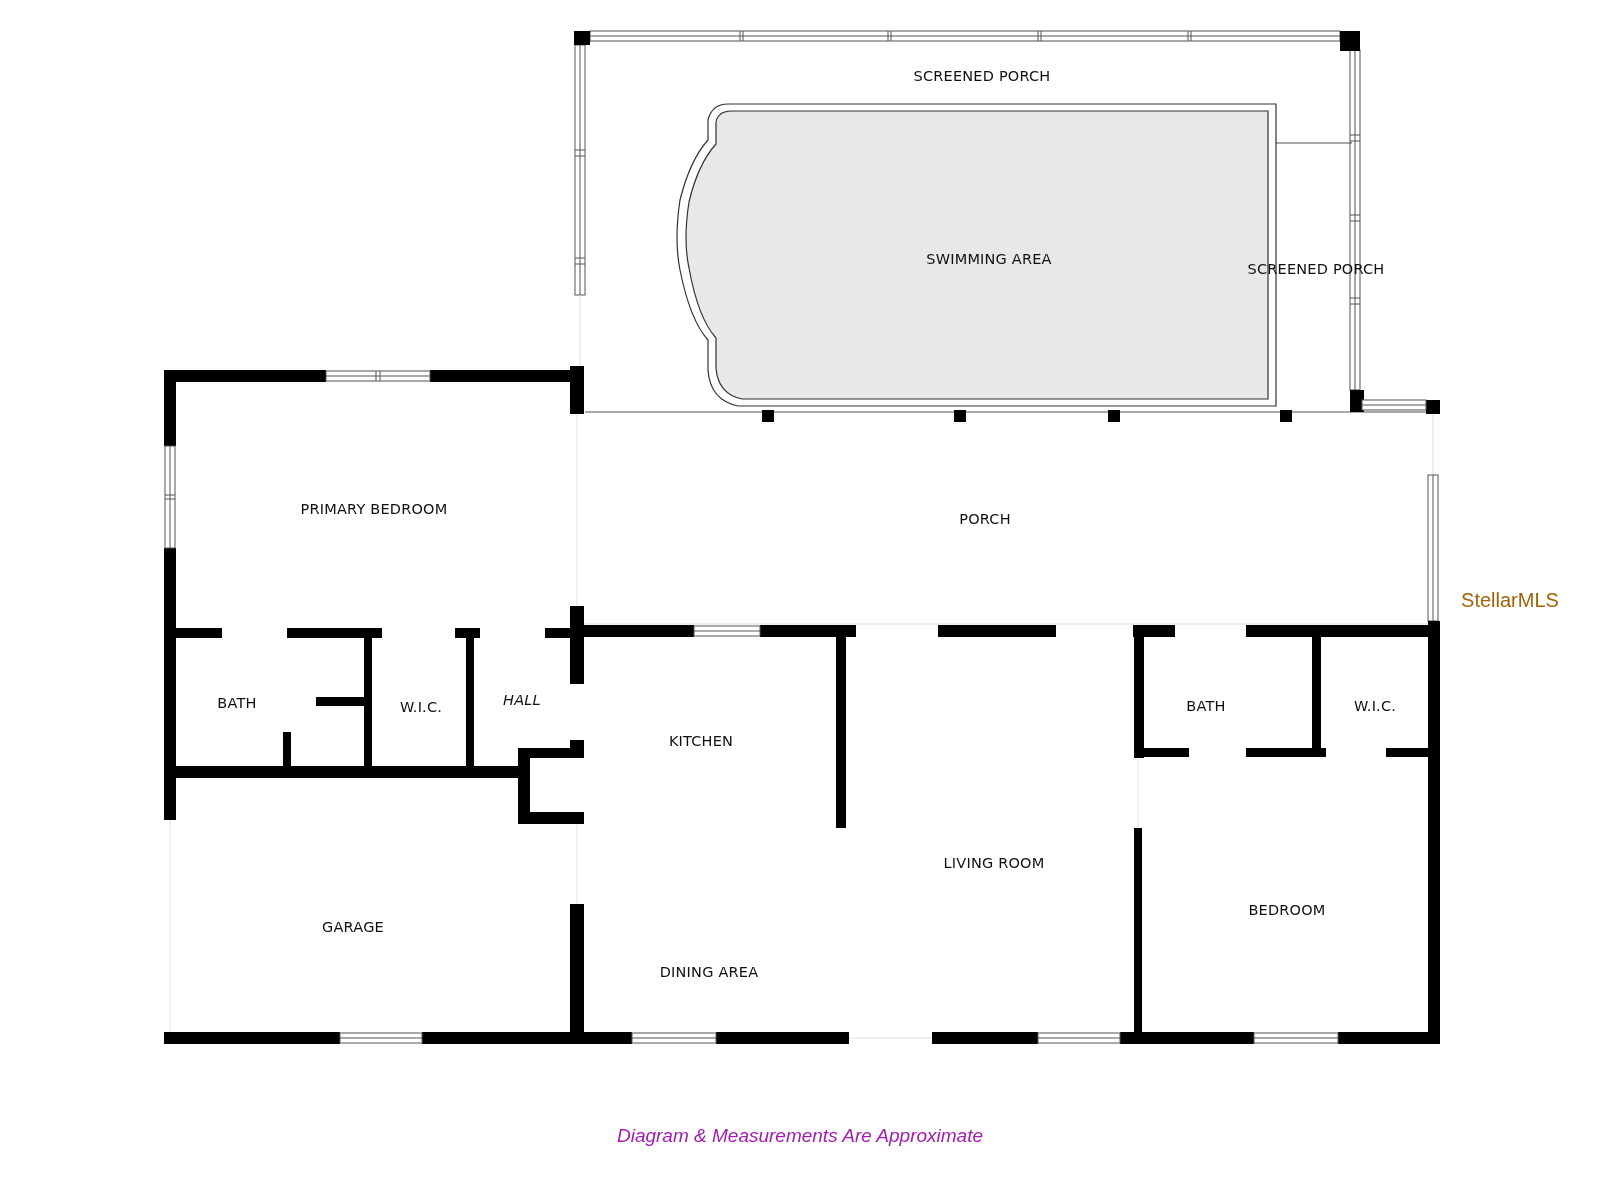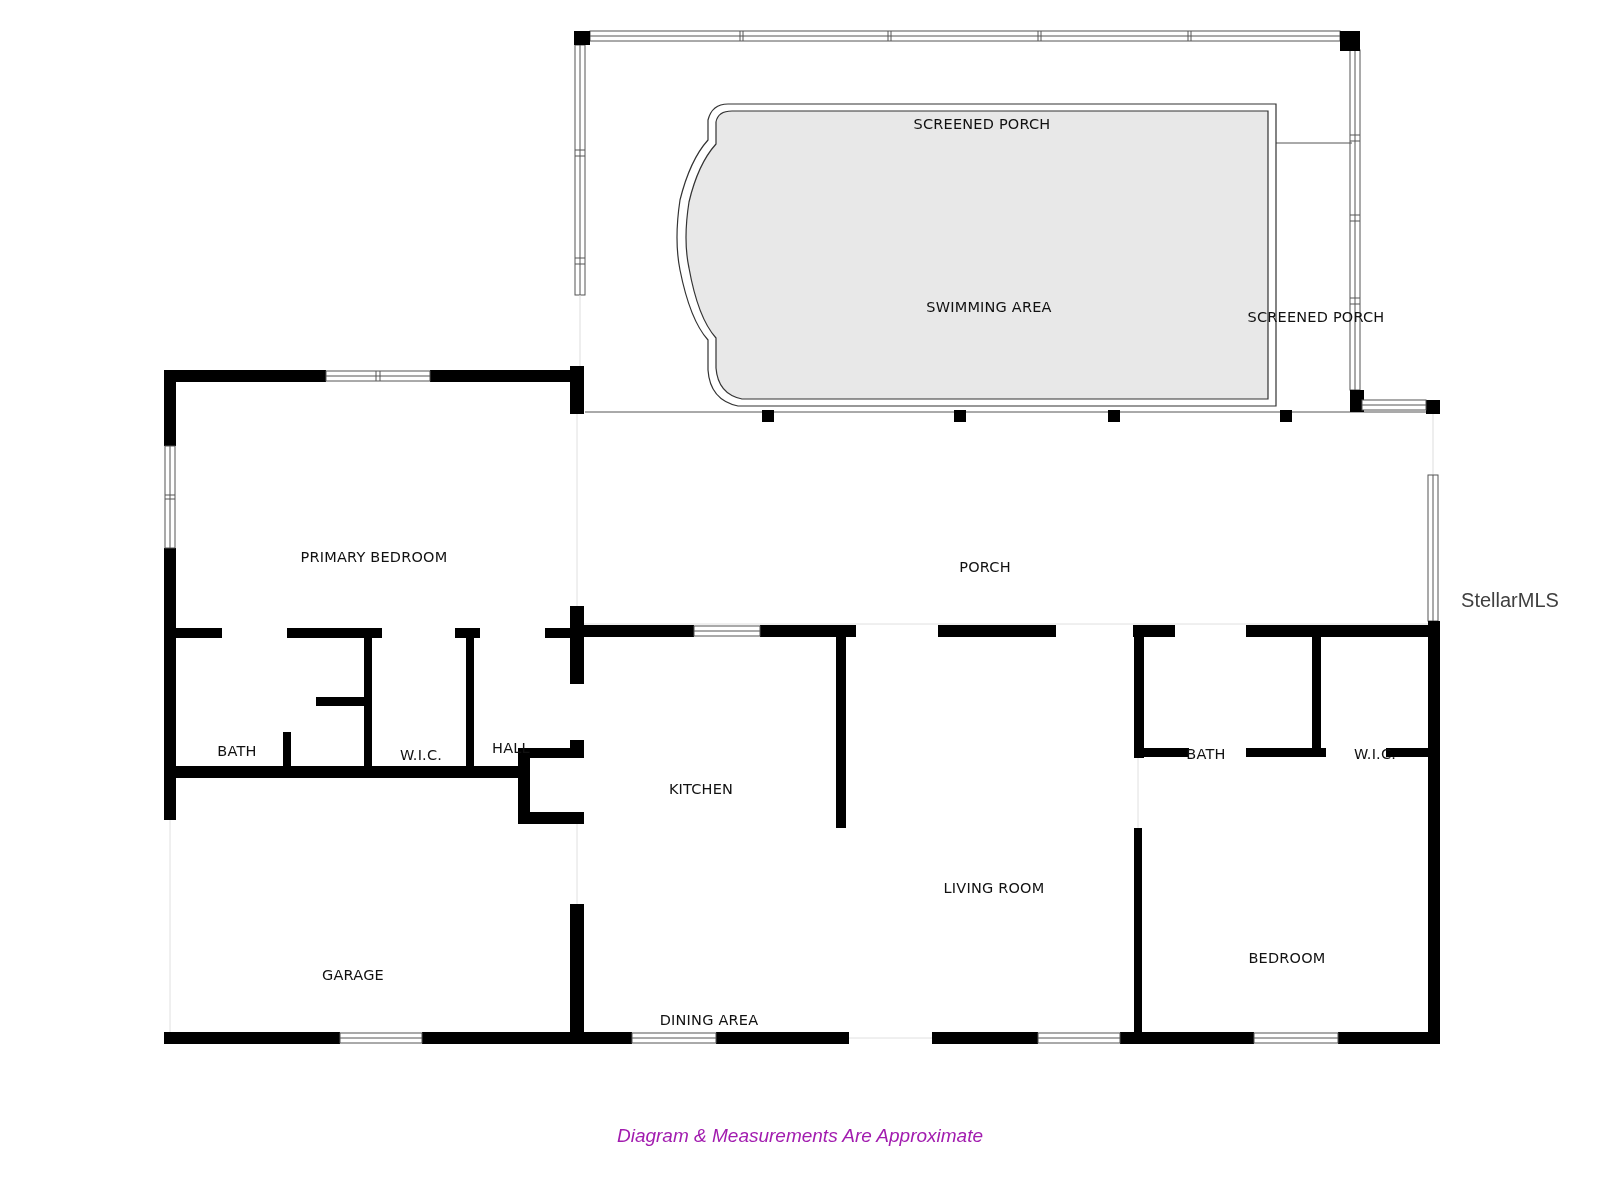--- a/index.html
+++ b/index.html
@@ -1,20 +1,20 @@
 <!DOCTYPE html>
 <html><head>
 <meta charset="utf-8">
 <style>
   html, body { margin:0; padding:0; background:#fff; }
   body { width:1600px; height:1200px; position:relative; overflow:hidden; font-family:"Liberation Sans", sans-serif; }
   #plan { position:absolute; left:0; top:0; }
-  .lbl { position:absolute; font-family:"DejaVu Sans", sans-serif; font-size:14.5px; color:#111; white-space:nowrap; transform:translate(-50%,-50%); letter-spacing:0.2px;margin-top:48px; }
+  .lbl { position:absolute; font-family:"DejaVu Sans", sans-serif; font-size:14.5px; color:#111; white-space:nowrap; transform:translate(-50%,-50%); letter-spacing:0.2px; }
   .caption { position:absolute; left:800px; top:1136px; transform:translate(-50%,-50%); font-family:"Liberation Sans", sans-serif; font-style:italic; font-size:19px; color:#a21caf; white-space:nowrap; }
-  .watermark { position:absolute; left:1510px; top:600px; transform:translate(-50%,-50%); font-family:"Liberation Sans", sans-serif; font-size:20px; color:#404040; white-space:nowrap; }
+  .watermark { position:absolute; left:1510px; top:600px; transform:translate(-50%,-50%); font-family:"Liberation Sans", sans-serif; font-size:20px; color:#a16207; white-space:nowrap; }
 </style>
 </head>
 <body>
 
 <svg id="plan" width="1600" height="1200" viewBox="0 0 1600 1200" xmlns="http://www.w3.org/2000/svg">
   <g fill="none" stroke="#555" stroke-width="1">
 
     <rect x="590" y="31" width="750" height="10" fill="#fff"></rect>
     <line x1="590" y1="36" x2="1340" y2="36"></line>
     <line x1="740" y1="31" x2="740" y2="41"></line>
@@ -149,23 +149,23 @@
   </g>
 </svg>
 
 <div class="lbl" style="left:982px;top:76px;">SCREENED PORCH</div>
 <div class="lbl" style="left:989px;top:259px;">SWIMMING AREA</div>
 <div class="lbl" style="left:1316px;top:269px;">SCREENED PORCH</div>
 <div class="lbl" style="left:374px;top:509px;text-align:right;">PRIMARY BEDROOM</div>
 <div class="lbl" style="left:985px;top:519px;">PORCH</div>
 <div class="lbl" style="left:237px;top:703px;">BATH</div>
 <div class="lbl" style="left:421px;top:707px;">W.I.C.</div>
-<div class="lbl" style="left:511px;top:700px;">HALL</div>
+<div class="lbl" style="left:522px;top:700px;font-style:italic;">HALL</div>
 <div class="lbl" style="left:701px;top:741px;">KITCHEN</div>
 <div class="lbl" style="left:1206px;top:706px;">BATH</div>
 <div class="lbl" style="left:1375px;top:706px;">W.I.C.</div>
-<div class="lbl" style="left:986px;top:840px;padding-left:16px;">LIVING ROOM</div>
+<div class="lbl" style="left:986px;top:863px;padding-left:16px;">LIVING ROOM</div>
 <div class="lbl" style="left:1287px;top:910px;">BEDROOM</div>
 <div class="lbl" style="left:353px;top:927px;">GARAGE</div>
 <div class="lbl" style="left:709px;top:972px;">DINING AREA</div>
 
 <div class="caption">Diagram &amp; Measurements Are Approximate</div>
 <div class="watermark">StellarMLS</div>
 
 </body></html>

